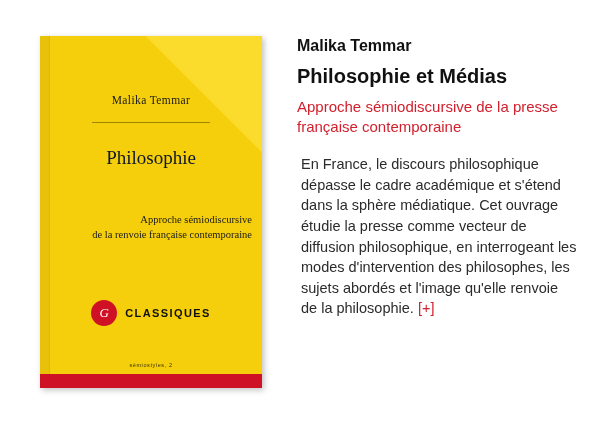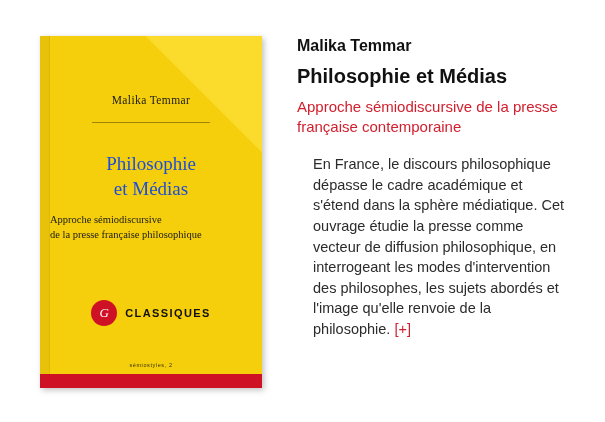--- a/index.html
+++ b/index.html
@@ -71,35 +71,35 @@
     position: absolute;
     top: 86px;
     left: 52px;
     width: 118px;
     height: 1px;
     background: #6d5c06;
     opacity: .65;
   }
   .cover-title {
     position: absolute;
-    top: 116px;
+    top: 110px;
     left: 14px;
     right: 14px;
     text-align: center;
     font-family: "Liberation Serif", serif;
     font-size: 19px;
     line-height: 1.3;
-    color: #1d4ed8;
+    color: #0f172a;
   }
   .cover-sub {
     position: absolute;
     top: 176px;
     left: 10px;
     right: 10px;
-    text-align: left;
+    text-align: right;
     font-family: "Liberation Serif", serif;
     font-size: 10.5px;
     line-height: 1.45;
     color: #1a1a1a;
   }
   .cover-logo {
     position: absolute;
     bottom: 62px;
     left: 0;
     right: 0;
@@ -173,21 +173,21 @@
   .info-subtitle {
     font-size: 15px;
     color: #d2202e;
     margin: 8px 0 18px 0;
     line-height: 1.3;
   }
   .info-desc {
     font-size: 14.5px;
     color: #2b2b2b;
     line-height: 1.42;
-    margin: 16px;
+    margin: 4px;
   }
   .more-link {
     color: #d2202e;
     text-decoration: none;
     cursor: pointer;
   }
 </style>
 </head>
 <body>
 
@@ -196,26 +196,25 @@
   <div class="cover-wrap">
     <div class="cover">
       <div class="cover-diag"></div>
       <div class="cover-spine"></div>
 
       <div class="cover-author">Malika Temmar</div>
       <div class="cover-rule"></div>
 
       <div class="cover-title">
         <div>Philosophie</div>
-        <div>et Médias</div>
       </div>
 
       <div class="cover-sub">
         <div>Approche sémiodiscursive</div>
-        <div>de la presse française philosophique</div>
+        <div>de la renvoie française contemporaine</div>
       </div>
 
       <div class="cover-logo">
         <div class="logo-mark">G</div>
         <div class="logo-text">
           <div>CLASSIQUES</div>
         </div>
       </div>
 
       <div class="cover-collection">sémiostyles, 2</div>

